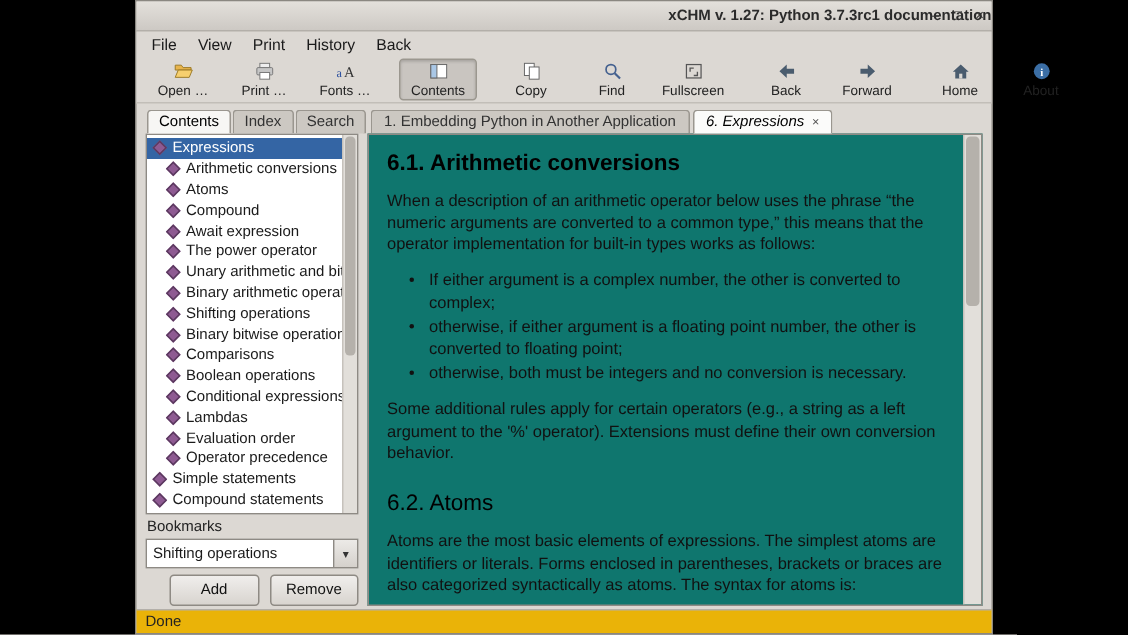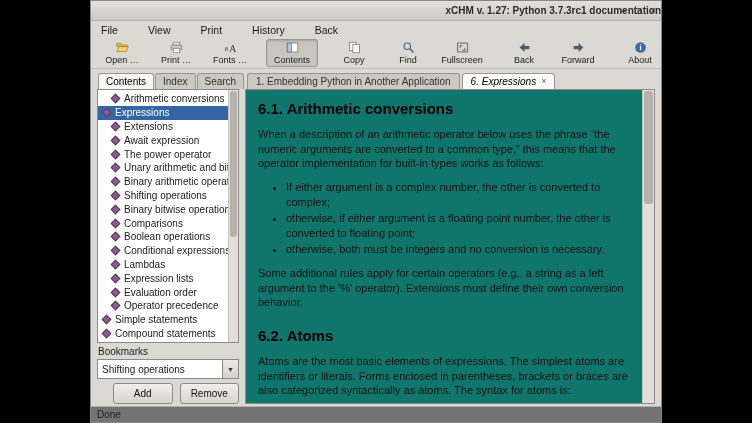--- a/index.html
+++ b/index.html
@@ -22,21 +22,21 @@
   }
   .titlebar .title{
     flex:1;text-align:right;font-size:10px;font-weight:bold;color:#2b2b2b;
     white-space:nowrap;overflow:hidden;
   }
   .win-controls{position:absolute;right:5px;top:0;height:19px;display:flex;align-items:center;gap:9px;}
   .winbtn{font-size:10px;color:#333;line-height:1;cursor:default;}
   
   .menubar{
     height:17px;flex:0 0 17px;display:flex;align-items:center;
-    padding-left:3px;background:#dcd8d3;font-size:10.5px;gap:16px;
+    padding-left:3px;background:#dcd8d3;font-size:10.5px;
   }
   .menu-item{padding:1px 7px;border-radius:2px;}
   
   .toolbar{
     height:28px;flex:0 0 28px;display:flex;align-items:stretch;
     padding:1px 5px;gap:2px;background:#dcd8d3;border-bottom:1px solid #c2beb8;
   }
   .tbtn{
     display:flex;flex-direction:column;align-items:center;justify-content:center;
     padding:0 8px;min-width:34px;border:1px solid transparent;border-radius:3px;
@@ -111,28 +111,28 @@
   }
   .doc-inner{
     position:absolute;left:0;top:0;right:11px;bottom:0;
     padding:4px 12px 0 12px;overflow:hidden;
   }
   .doc-scroll{
     position:absolute;right:0;top:0;bottom:0;width:11px;background:#e2dfda;border-left:1px solid #c6c2bc;
   }
   .doc-thumb{position:absolute;left:1px;right:1px;top:1px;height:36%;background:#b5b1ab;border-radius:3px;}
   .doc h1{font-size:15px;margin:6px 0 10px 0;color:#000;font-weight:bold;}
-  .doc h2{font-size:15px;margin:17px 0 10px 0;color:#000;font-weight:bold;}
+  .doc h2{font-size:15px;margin:17px 0 10px 0;color:#000;font-weight:normal;}
   .doc p{font-size:11px;line-height:1.33;margin:0 0 9px 0;color:#111;}
   .doc ul{margin:0 0 9px 0;padding-left:28px;font-size:11px;line-height:1.33;color:#111;}
   .doc li{margin:0 0 2px 0;}
   
   .statusbar{
     flex:0 0 15px;height:15px;border-top:1px solid #b3afa9;display:flex;align-items:center;
-    padding-left:6px;font-size:10px;color:#222;background:#737373;
+    padding-left:6px;font-size:10px;color:#222;background:#eab308;
   }
 </style>
 </head>
 <body>
 
 <div class="app">
 
   <div class="titlebar">
     <span class="title">xCHM v. 1.27: Python 3.7.3rc1 documentation</span>
     <div class="win-controls">
@@ -231,49 +231,62 @@
           <svg viewBox="0 0 16 16">
             <path d="M8 2.5L14 8l-6 5.5V10H2V6h6z" fill="#4a5c6e"></path>
           </svg>
         </span>
       <span>Forward</span>
     </div>
     <div class="tsep"></div>
     <div class="tbtn">
       <span>
           <svg viewBox="0 0 16 16">
+            <path d="M1.5 8.5L8 2.5l6.5 6h-2V14h-9V8.5z" fill="#4a5c6e"></path>
+            <rect x="6.7" y="10" width="2.6" height="4" fill="#dcd8d3"></rect>
+          </svg>
+        </span>
+      <span>Home</span>
+    </div>
+    <div class="tbtn">
+      <span>
+          <svg viewBox="0 0 16 16">
             <circle cx="8" cy="8" r="6.5" fill="#3b6ea5"></circle>
             <text x="8" y="11.5" text-anchor="middle" font-size="9" font-weight="bold" fill="#fff" font-family="Liberation Serif,serif">i</text>
           </svg>
         </span>
       <span>About</span>
     </div>
   </div>
 
   <div class="main">
 
     <div class="sidebar">
       <div class="side-tabs">
         <span class="stab active">Contents</span>
         <span class="stab">Index</span>
         <span class="stab">Search</span>
       </div>
       <div class="tree">
         <div class="tree-rows">
+          <div class="trow lv0 sel">
+              <span class="dmd"></span>
+              <span>Expressions</span>
+            </div>
           <div class="trow lv1">
               <span class="dmd"></span>
               <span>Arithmetic conversions</span>
             </div>
-          <div class="trow lv0 sel">
-              <span class="dmd"></span>
-              <span>Expressions</span>
-            </div>
-          <div class="trow lv1">
-              <span class="dmd"></span>
-              <span>Extensions</span>
+          <div class="trow lv1">
+              <span class="dmd"></span>
+              <span>Atoms</span>
+            </div>
+          <div class="trow lv1">
+              <span class="dmd"></span>
+              <span>Compound</span>
             </div>
           <div class="trow lv1">
               <span class="dmd"></span>
               <span>Await expression</span>
             </div>
           <div class="trow lv1">
               <span class="dmd"></span>
               <span>The power operator</span>
             </div>
           <div class="trow lv1">
@@ -300,24 +313,20 @@
               <span class="dmd"></span>
               <span>Boolean operations</span>
             </div>
           <div class="trow lv1">
               <span class="dmd"></span>
               <span>Conditional expressions</span>
             </div>
           <div class="trow lv1">
               <span class="dmd"></span>
               <span>Lambdas</span>
-            </div>
-          <div class="trow lv1">
-              <span class="dmd"></span>
-              <span>Expression lists</span>
             </div>
           <div class="trow lv1">
               <span class="dmd"></span>
               <span>Evaluation order</span>
             </div>
           <div class="trow lv1">
               <span class="dmd"></span>
               <span>Operator precedence</span>
             </div>
           <div class="trow lv0">

